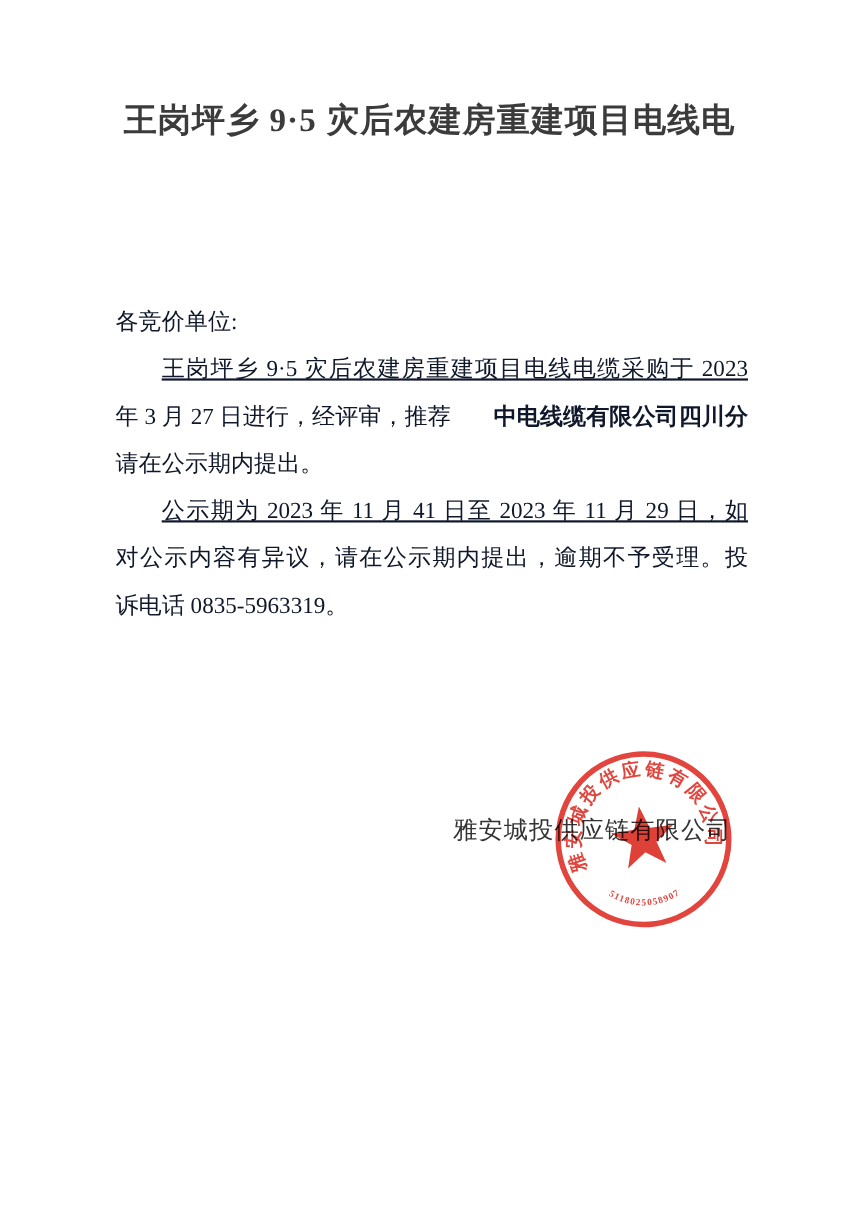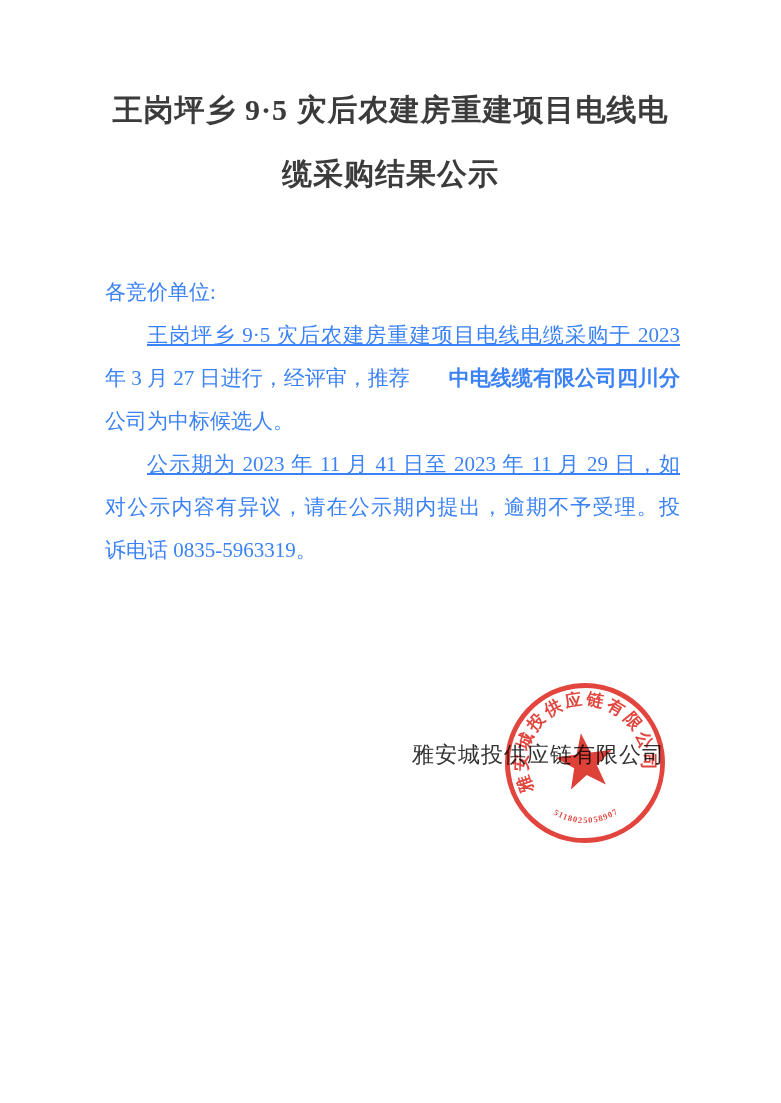--- a/index.html
+++ b/index.html
@@ -33,21 +33,21 @@
     height: 64px;
     line-height: 64px;
   }
   
   .doc-body {
     position: absolute;
     top: 271px;
     left: 105px;
     width: 575px;
     font-size: 21px;
-    color: #3b82f6;
+    color: #0f172a;
   }
   .b-line {
     height: 43px;
     line-height: 43px;
     white-space: nowrap;
   }
   .b-line.jfull {
     white-space: normal;
     text-align: justify;
     text-align-last: justify;
@@ -94,28 +94,27 @@
     font-weight: bold;
   }
 </style>
 </head>
 <body>
 
 <div class="page">
 
   <div class="doc-title">
     <div class="t-line">王岗坪乡 9·5 灾后农建房重建项目电线电</div>
-    <div class="t-line">缆采购结果公示</div>
   </div>
 
   <div class="doc-body">
     <div class="b-line">各竞价单位:</div>
     <div class="b-line jfull indent">王岗坪乡 9·5 灾后农建房重建项目电线电缆采购于 2023</div>
     <div class="b-line jfull"><span>年 3 月 27 日进行，经评审，推荐</span><span class="bold-co">中电线缆有限公司四川分</span></div>
-    <div class="b-line">公司为中标候选人。</div>
+    <div class="b-line">请在公示期内提出。</div>
     <div class="b-line jfull indent">公示期为 2023 年 11 月 41 日至 2023 年 11 月 29 日，如</div>
     <div class="b-line jfull">对公示内容有异议，请在公示期内提出，逾期不予受理。投</div>
     <div class="b-line">诉电话 0835-5963319。</div>
   </div>
 
   <div class="sig-company">雅安城投供应链有限公司</div>
 
   <svg class="seal" viewBox="0 0 170 170" xmlns="http://www.w3.org/2000/svg">
     <circle cx="85" cy="85" r="77.5" fill="none" stroke-width="5" stroke="#df372e"></circle>
     <polygon points="85,55 92.1,75.3 113.5,75.7 96.4,88.7 102.6,109.3 85,97 67.4,109.3 73.6,88.7 56.5,75.7 77.9,75.3" fill="#dc3229"></polygon>

